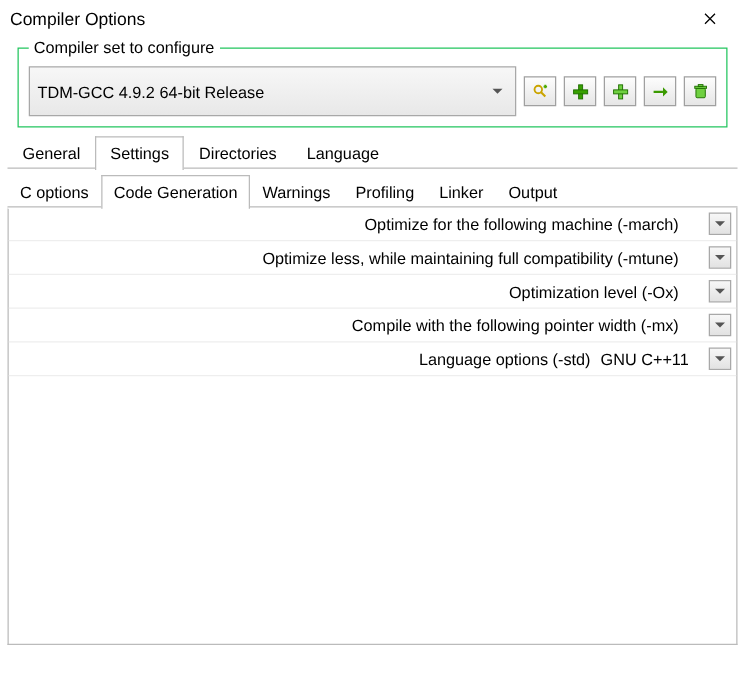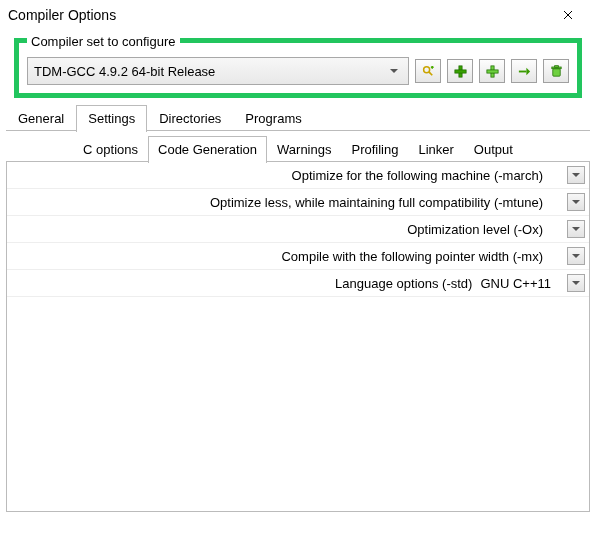--- a/index.html
+++ b/index.html
@@ -3,35 +3,35 @@
 <meta charset="utf-8">
 <style>
   * { box-sizing: border-box; font-family: "Segoe UI", Tahoma, sans-serif; font-size: 13px; }
   body { margin: 0; background: #fff; color: #000; }
   .window { width: 596px; height: 549px; background: #fff; position: relative; border-radius: 29px; }
   .titlebar { height: 30px; display: flex; align-items: center; padding: 0 8px; }
   .titlebar .title { flex: 1; font-size: 14px; }
   .titlebar .close { width: 40px; height: 26px; display: flex; align-items: center; justify-content: center; cursor: pointer; }
   .titlebar .close svg { width: 10px; height: 10px; }
 
-  .groupbox { margin: 8px 14px 6px 14px; border: 5px solid #22c55e; padding: 14px 8px 8px 8px; position: relative; }
+  .groupbox { margin: 8px 14px 6px 14px; border: 1px solid #22c55e; padding: 14px 8px 8px 8px; position: relative; }
   .groupbox .legend { position: absolute; top: -9px; left: 8px; background: #fff; padding: 0 4px; font-size: 13px; }
   .combo-row { display: flex; align-items: center; gap: 6px; }
-  .combo { flex: 1; height: 28px; border: 1px solid #a8a8a8; background: linear-gradient(#f7f7f7,#e8e8e8); display: flex; align-items: center; padding: 0 6px; position: relative; }
+  .combo { flex: 1; height: 40px; border: 1px solid #a8a8a8; background: linear-gradient(#f7f7f7,#e8e8e8); display: flex; align-items: center; padding: 0 6px; position: relative; }
   .combo .val { flex: 1; }
   .combo .drop { width: 16px; display: flex; justify-content: center; }
   .ibtn { width: 26px; height: 24px; border: 1px solid #a0a0a0; background: linear-gradient(#fdfdfd,#e6e6e6); display: flex; align-items: center; justify-content: center; cursor: pointer; }
   .ibtn svg { width: 15px; height: 15px; }
 
   .tabs { display: flex; margin: 6px 6px 0 6px; position: relative; }
   .tab { padding: 5px 11px 6px 11px; border: 1px solid transparent; border-bottom: none; cursor: pointer; position: relative; top: 1px; background: #fff; }
   .tab.active { border-color: #bbb; background: #fff; z-index: 2; }
   .tabs::after { content: ""; position: absolute; left: 0; right: 0; bottom: 0; border-bottom: 1px solid #bbb; z-index: 1; }
 
-  .subtabs { display: flex; margin: 4px 6px 0 6px; position: relative; justify-content: center; }
+  .subtabs { display: flex; margin: 4px 6px 0 6px; position: relative; }
   .subtab { padding: 5px 9px 6px 9px; border: 1px solid transparent; border-bottom: none; cursor: pointer; position: relative; top: 1px; background: #fff; }
   .subtab.active { border-color: #bbb; background: #fff; z-index: 2; }
   .subtabs::after { content: ""; position: absolute; left: 0; right: 0; bottom: 0; border-bottom: 1px solid #bbb; z-index: 1; }
 
   .panel { margin: 0 6px; border: 1px solid #bbb; border-top: none; height: 350px; background: #fff; text-align: right; }
   .rows { display: flex; flex-direction: column; }
   .row { height: 27px; display: flex; align-items: center; border-bottom: 1px solid #eee; }
   .row .label { flex: 1; padding: 0 8px; white-space: nowrap; overflow: hidden; }
   .row .val { padding-right: 16px; min-width: 0; }
   .row .dd { width: 18px; height: 18px; border: 1px solid #a8a8a8; background: linear-gradient(#f7f7f7,#e2e2e2); margin-right: 4px; display: flex; align-items: center; justify-content: center; cursor: pointer; }
@@ -92,21 +92,21 @@
           <rect x="6" y="1.8" width="4" height="1.6" fill="#6fd040" stroke="#1f6f00" stroke-width="0.8"></rect>
         </svg>
       </div>
     </div>
   </div>
 
   <div class="tabs">
     <div class="tab"><span>General</span></div>
     <div class="tab active"><span>Settings</span></div>
     <div class="tab"><span>Directories</span></div>
-    <div class="tab"><span>Programs</span></div>
+    <div class="tab"><span>Language</span></div>
   </div>
 
   <div class="subtabs">
     <div class="subtab"><span>C options</span></div>
     <div class="subtab active"><span>Code Generation</span></div>
     <div class="subtab"><span>Warnings</span></div>
     <div class="subtab"><span>Profiling</span></div>
     <div class="subtab"><span>Linker</span></div>
     <div class="subtab"><span>Output</span></div>
   </div>

